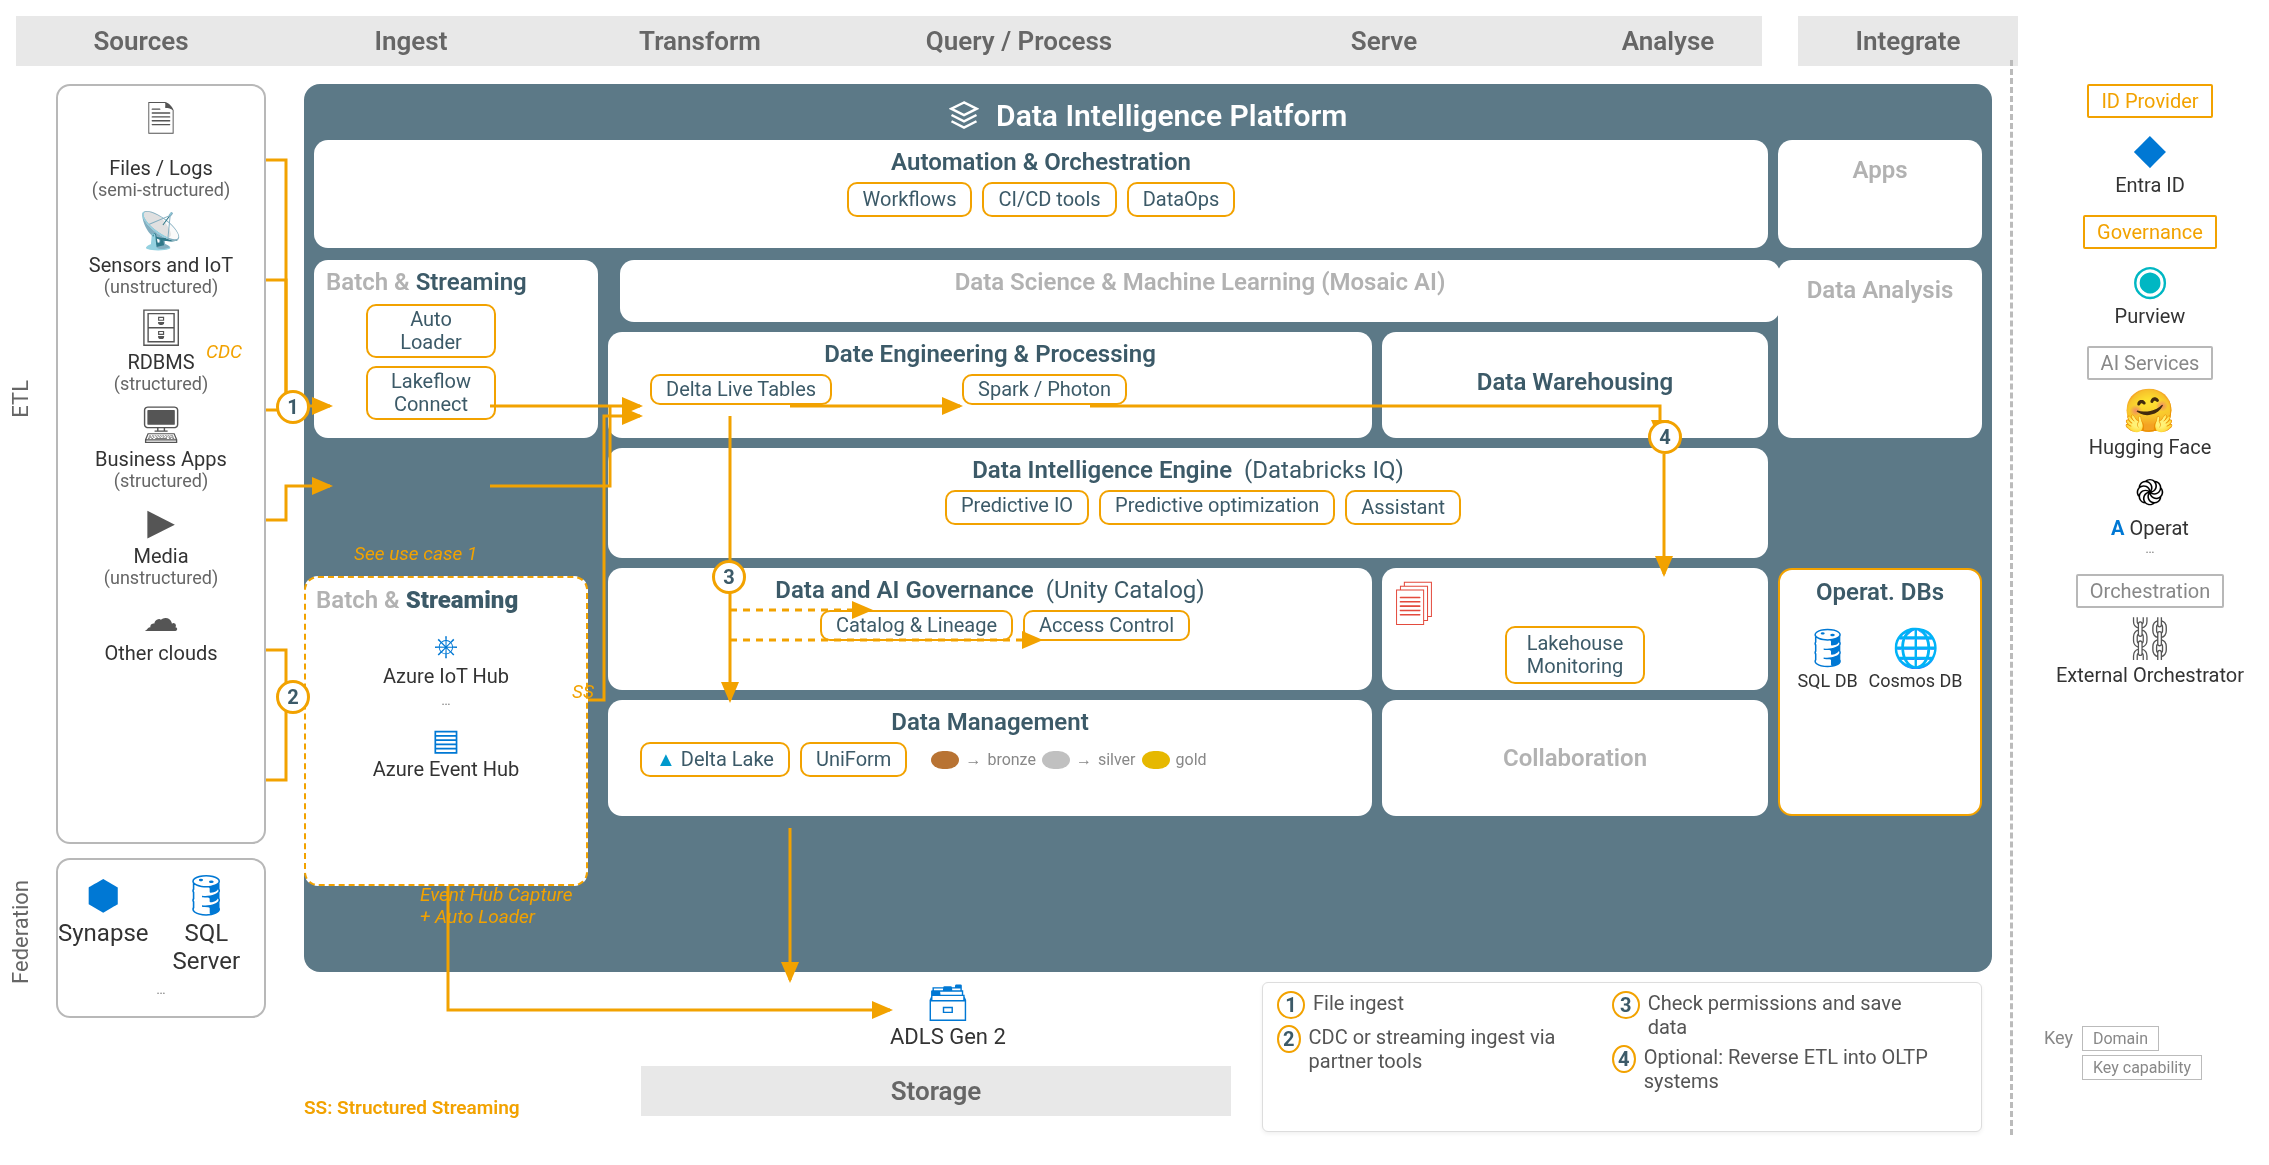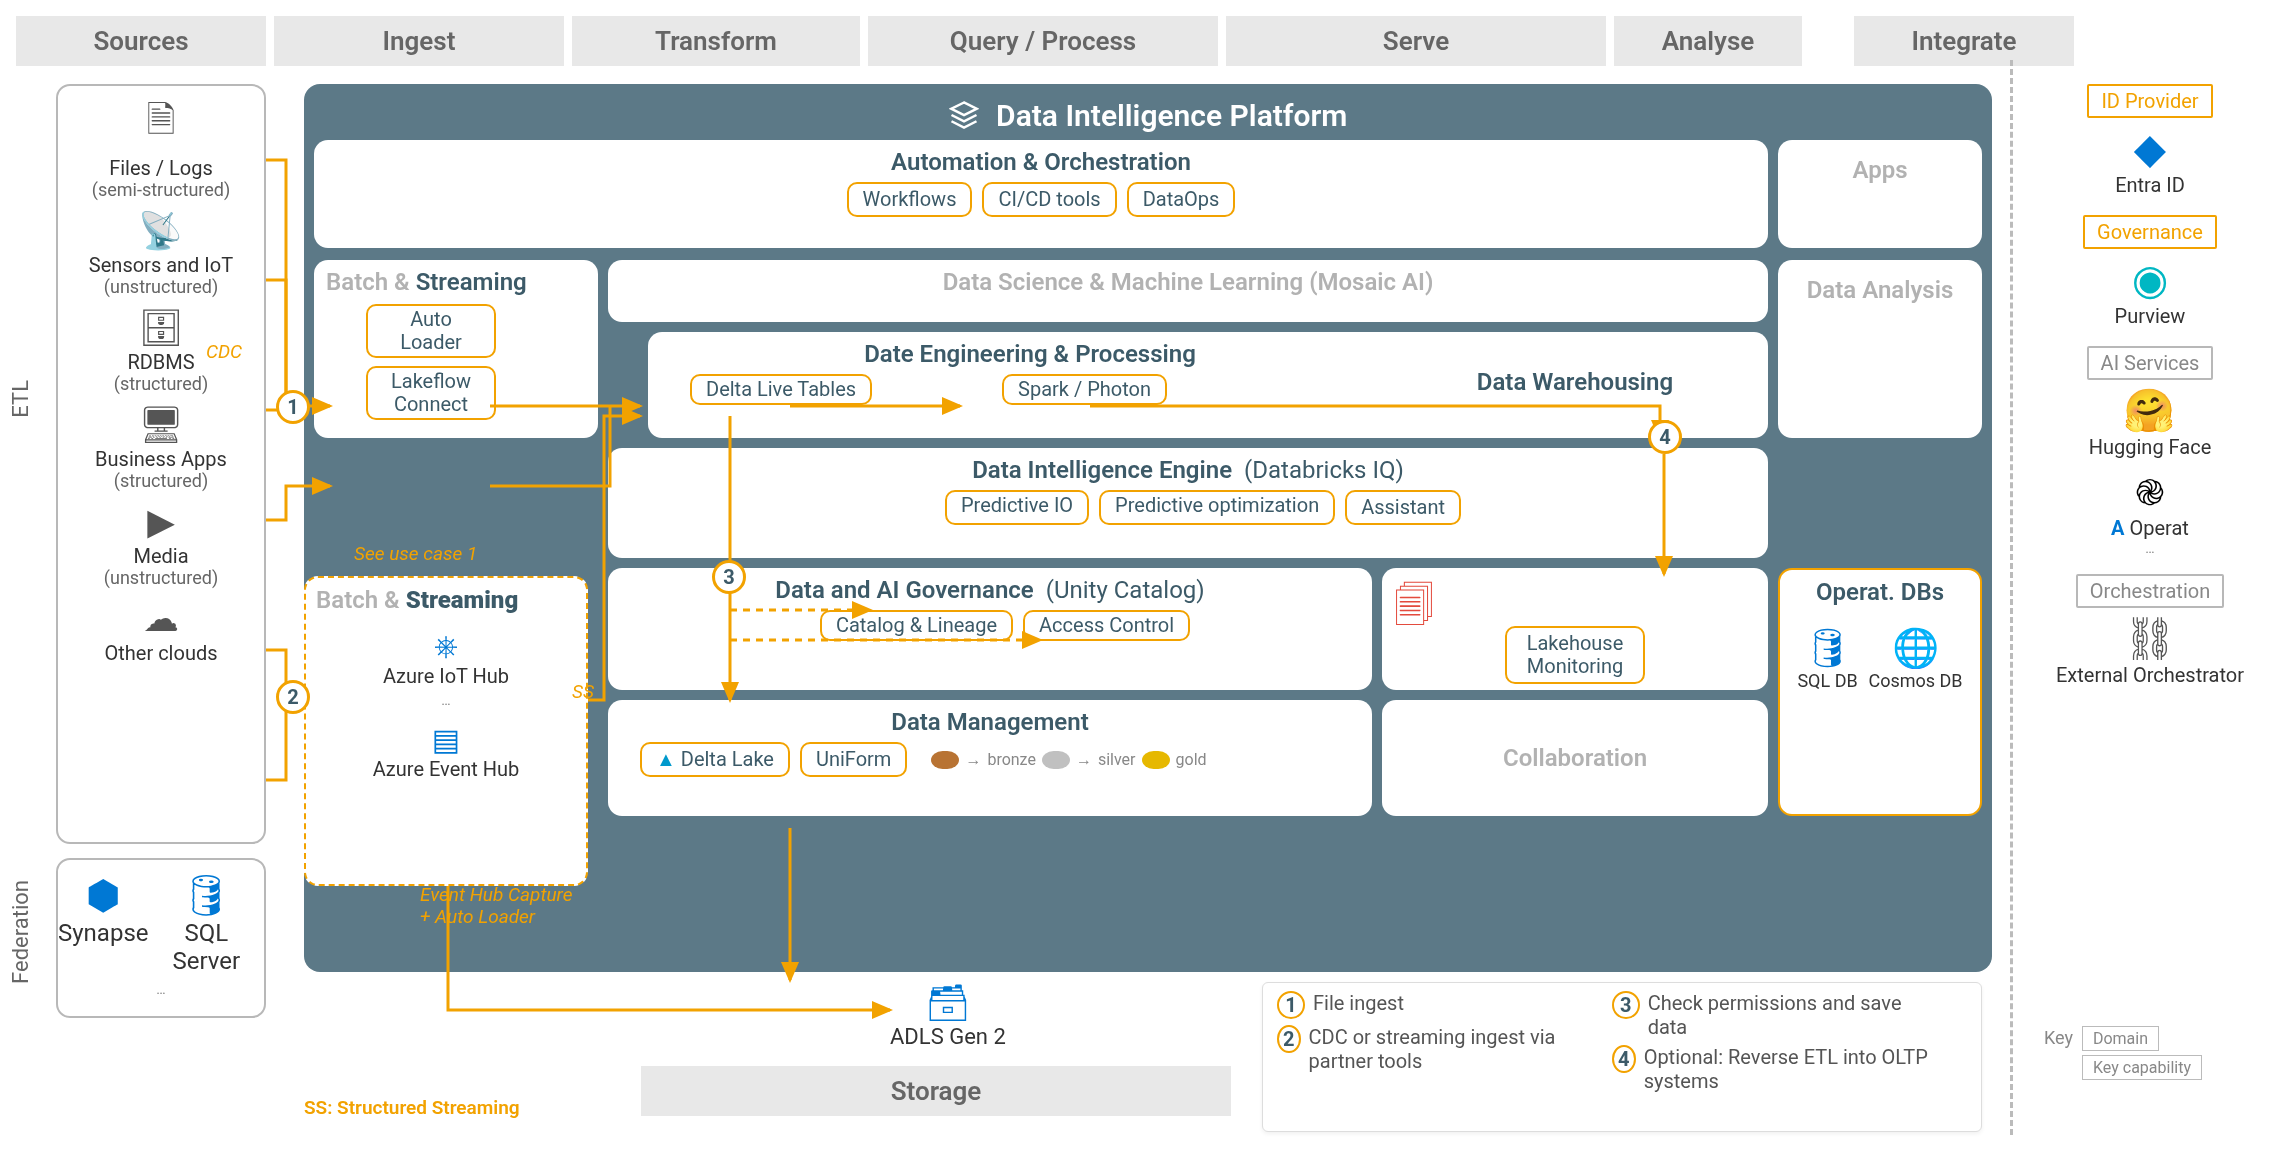--- a/index.html
+++ b/index.html
@@ -13,21 +13,21 @@
     --orange-bg:#fff;
     --grey-border:#b8b8b8;
     --grey-text:#b2b2b2;
     --grey-light:#f0f0f0;
     --red:#e34b3e;
     --blue:#0078d4;
   }
   *{box-sizing:border-box;font-family:-apple-system,"Segoe UI",Roboto,Arial,sans-serif;}
   body{margin:0;padding:16px;background:var(--bg);font-size:14px;color:#333;width:2269px;height:1165px;position:relative;}
   
-  .cols{display:flex;gap:8px;margin-bottom:12px;}
+  .cols{display:flex;gap:0;margin-bottom:12px;}
   .col{background:var(--header-grey);color:var(--header-text);font-weight:600;font-size:26px;text-align:center;padding:10px 0;}
   .divider{position:absolute;top:60px;bottom:30px;border-left:3px dashed #bbb;}
   .divider.d1{left:2010px;}
 
   
   .vlabel{position:absolute;writing-mode:vertical-rl;transform:rotate(180deg);font-size:22px;color:var(--header-text);}
   .vlabel.etl{left:8px;top:380px;}
   .vlabel.fed{left:8px;top:880px;}
 
   
@@ -57,26 +57,26 @@
   
   .p-abs{position:absolute;}
   
   .auto{left:10px;top:56px;width:1454px;height:108px;}
   .apps{left:1474px;top:56px;width:204px;height:108px;}
   .apps .ttl{color:var(--grey-text);margin-top:8px;}
   
   .batch1{left:10px;top:176px;width:284px;height:178px;}
   .batch1 .ttl{text-align:left;color:var(--grey-text);}
   .batch1 .ttl b{color:var(--teal-text);font-weight:600;}
-  .dsml{left:304px;top:176px;width:1160px;height:62px;}
+  .dsml{left:316px;top:176px;width:1160px;height:62px;}
   .dsml .ttl{color:var(--grey-text);}
   .analysis{left:1474px;top:176px;width:204px;height:178px;}
   .analysis .ttl{color:var(--grey-text);margin-top:8px;}
   
-  .eng{left:304px;top:248px;width:764px;height:106px;margin-left:40px;}
+  .eng{left:304px;top:248px;width:764px;height:106px;}
   .dw{left:1078px;top:248px;width:386px;height:106px;}
   .dw .ttl{margin-top:28px;}
   
   .iq{left:304px;top:364px;width:1160px;height:110px;}
   
   .gov{left:304px;top:484px;width:764px;height:122px;position:absolute;}
   .lhmon{left:1078px;top:484px;width:386px;height:122px;}
   
   .dmgmt{left:304px;top:616px;width:764px;height:116px;}
   .collab{left:1078px;top:616px;width:386px;height:116px;}

